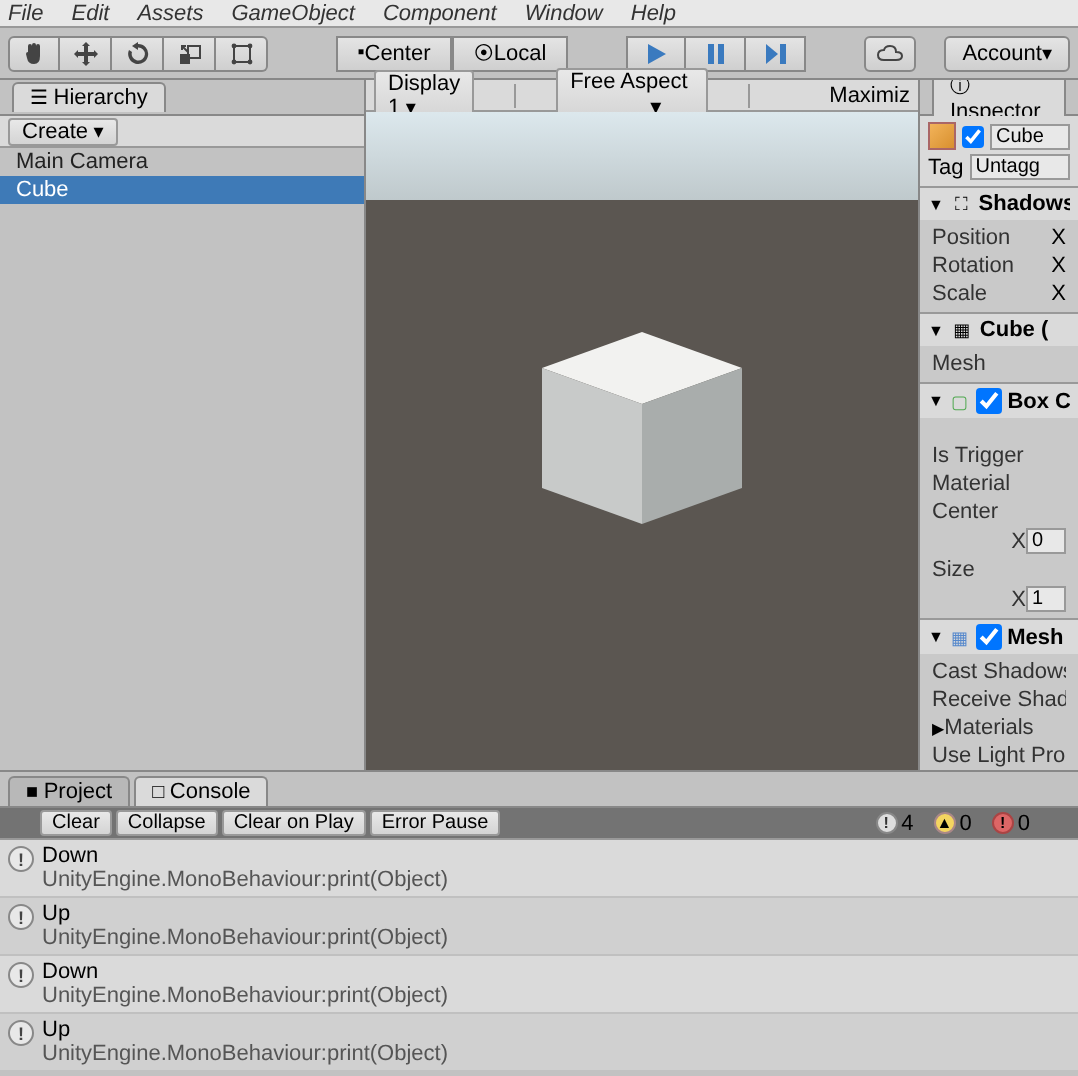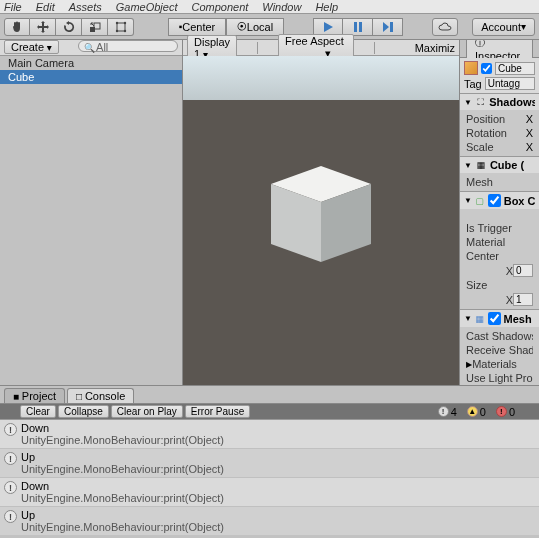--- a/index.html
+++ b/index.html
@@ -20,21 +20,21 @@
   .play-btn { width: 30px; height: 18px; background: linear-gradient(#e4e4e4,#cfcfcf); border: 1px solid #888; display: flex; align-items: center; justify-content: center; }
   .play-btn.active svg path { fill: #3a7abf; }
   .play-btn + .play-btn { border-left: none; }
   .acct-btn { padding: 0 8px; height: 18px; background: linear-gradient(#e4e4e4,#cfcfcf); border: 1px solid #888; border-radius: 3px; display: flex; align-items: center; font-size: 10px; }
   
   .main-row { display: flex; height: 345px; }
   
   .hierarchy { width: 183px; background: #c2c2c2; border-right: 1px solid #888; display: flex; flex-direction: column; }
   .panel-tab { background: #c2c2c2; height: 18px; display: flex; align-items: center; padding: 0 6px; border-bottom: 1px solid #888; }
   .panel-tab .tab { background: #dadada; padding: 1px 8px; border: 1px solid #888; border-bottom: none; border-radius: 3px 3px 0 0; font-size: 10px; }
-  .sub-bar { background: #dadada; height: 16px; display: flex; align-items: flex-start; padding: 0 4px; border-bottom: 1px solid #999; font-size: 10px; gap: 19px; }
+  .sub-bar { background: #dadada; height: 16px; display: flex; align-items: center; padding: 0 4px; border-bottom: 1px solid #999; font-size: 10px; gap: 0; }
   .sub-bar .create { background: linear-gradient(#e8e8e8,#d4d4d4); border: 1px solid #999; padding: 0 6px; border-radius: 2px; font-size: 10px; }
   .sub-bar .search { flex: 1; background: #e8e8e8; border: 1px solid #999; border-radius: 8px; height: 12px; padding: 0 6px; font-size: 9px; color: #666; }
   .hier-list { flex: 1; background: #c2c2c2; }
   .hier-item { padding: 1px 8px; font-size: 11px; color: #222; }
   .hier-item.selected { background: #3e7ab7; color: #fff; }
   
   .center-col { flex: 1; display: flex; flex-direction: column; }
   .scene-tabs { background: #c2c2c2; height: 18px; display: flex; align-items: flex-end; padding: 0 4px; border-bottom: 1px solid #888; gap: 2px; }
   .scene-tabs .tab { padding: 1px 8px; border: 1px solid #888; border-bottom: none; border-radius: 3px 3px 0 0; font-size: 10px; background: #b8b8b8; }
   .scene-tabs .tab.active { background: #dadada; }
@@ -162,23 +162,25 @@
         <path d="M4 8 Q1 8 1 5.5 Q1 3 4 3 Q4.5 1 7 1 Q10 1 10 4 Q13 4 13 6 Q13 8 10 8 Z" fill="none" stroke="#444"></path>
       </svg>
     </div>
   <div style="width:10px"></div>
   <div class="acct-btn"><span>Account</span> ▾</div>
 </div>
 
 <div class="main-row">
 
   <div class="hierarchy">
+    <div class="panel-tab">
+        <div class="tab">☰ <span>Hierarchy</span></div>
+      </div>
     <div class="sub-bar">
       <div class="create"><span>Create</span> ▾</div>
-      <div class="search">🔍<span>All</span></div>
     </div>
     <div class="hier-list">
       <div class="hier-item">Main Camera</div>
       <div class="hier-item selected">Cube</div>
     </div>
   </div>
 
   <div class="center-col">
     <div class="scene-bar">
       <div class="field"><span>Display 1</span> ▾</div>

